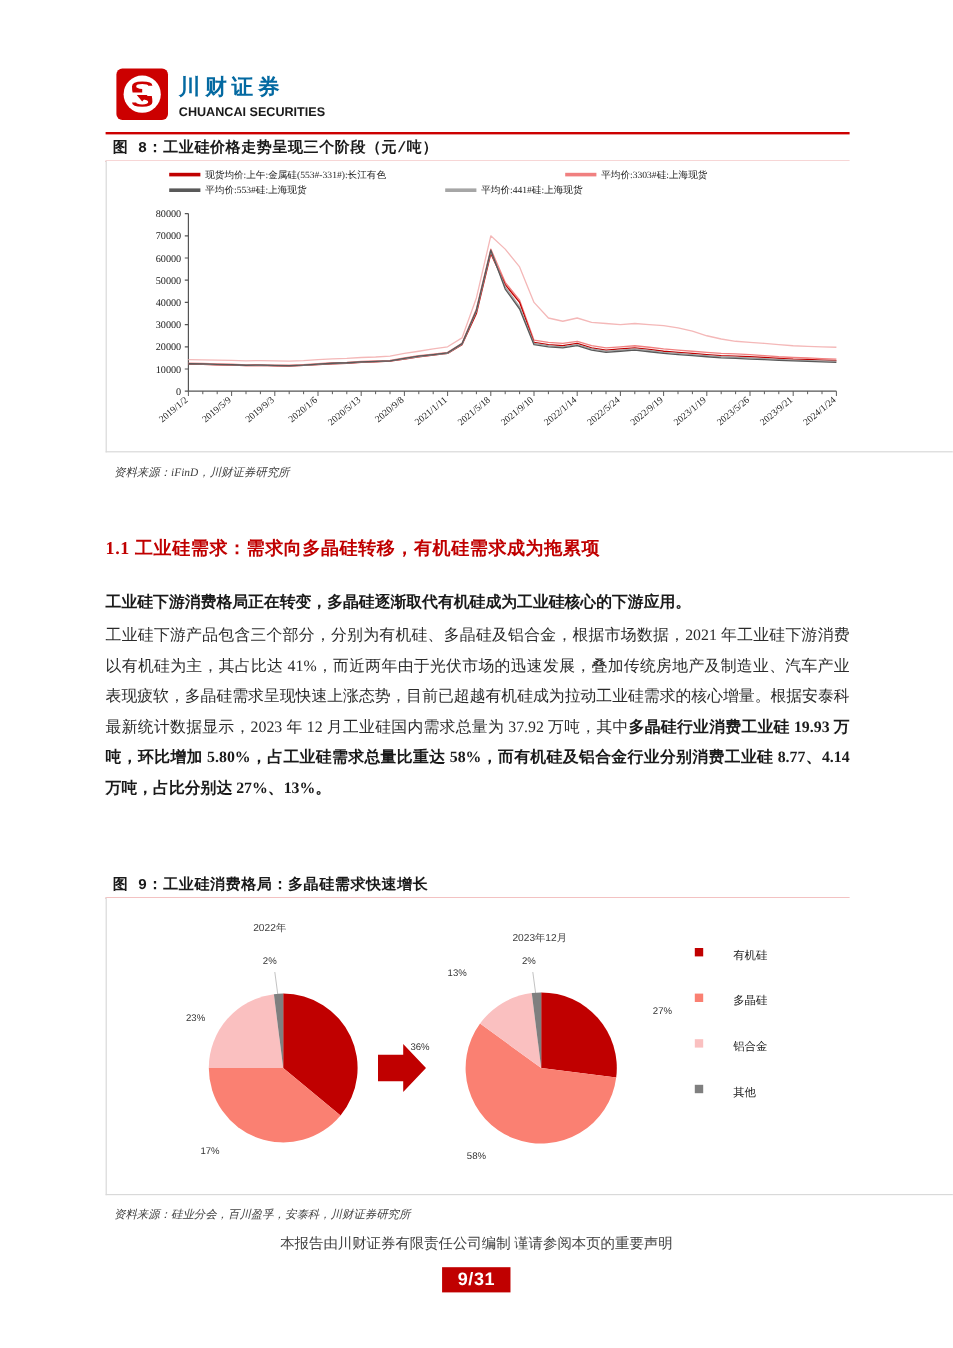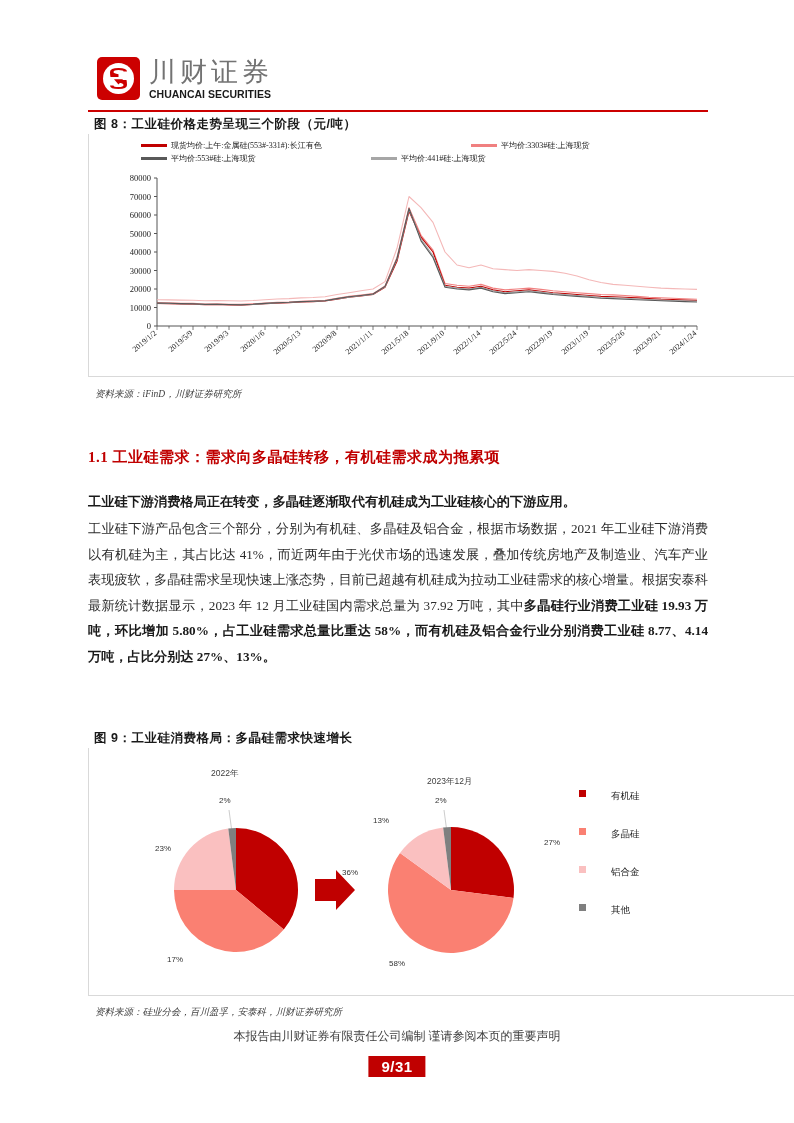--- a/index.html
+++ b/index.html
@@ -23,21 +23,21 @@
   .logo-mark .ring {
     position:absolute; left:6px; top:6px; width:31px; height:31px;
     border-radius:50%; background:#ffffff;
   }
   .logo-mark .sarrow {
     position:absolute; left:6px; top:6px; width:31px; height:31px;
   }
   .logo-text { margin-left:9px; }
   .logo-cn {
     font-family:"Liberation Serif","DejaVu Serif",serif;
-    font-size:27px; font-weight:400; letter-spacing:4px; color:#737373;
+    font-size:18px; font-weight:700; letter-spacing:4px; color:#0369a1;
     line-height:30px;
   }
   .logo-en {
     font-family:"Liberation Sans","DejaVu Sans",sans-serif;
     font-size:10.5px; font-weight:700; letter-spacing:0px; color:#1a1a1a;
     margin-top:1px;
   }
   .header-right {
     position:absolute; right:88px; top:79px;
     display:flex; align-items:center;
@@ -55,21 +55,21 @@
   }
 
   
   .fig-title-bar {
     position:absolute; left:88px; width:620px; height:20px;
     border-bottom:1.5px solid #cc0000;
   }
   .fig-title {
     font-size:12.5px; font-weight:700; color:#1a1a1a; letter-spacing:0.5px;
     padding-left:6px;
-    font-family:Liberation Sans, sans-serif;
+    font-family:Liberation Mono, monospace;
   }
   .fig-box {
     position:absolute; left:88px; width:709px;
     border:1px solid #d9d9d9; border-top:none; background:#fff;
     box-sizing:border-box;
   }
   .src-line {
     position:absolute; left:95px;
     font-size:9.5px; color:#404040; font-style:italic;
     font-family:"Liberation Serif","DejaVu Serif",serif;
@@ -310,21 +310,21 @@
         </svg>
 
       <div class="pie-lbl" style="left:130px; top:48px;">2%</div>
       <div class="pie-lbl" style="left:253px; top:120px;">36%</div>
       <div class="pie-lbl" style="left:78px; top:207px;">17%</div>
       <div class="pie-lbl" style="left:66px; top:96px;">23%</div>
 
       <div class="pie-lbl" style="left:346px; top:48px;">2%</div>
       <div class="pie-lbl" style="left:455px; top:90px;">27%</div>
       <div class="pie-lbl" style="left:300px; top:211px;">58%</div>
-      <div class="pie-lbl" style="left:284px; top:68px;">13%</div>
+      <div class="pie-lbl" style="left:284px; top:58px;">13%</div>
 
       <div class="pie-legend">
         <div class="pl-item">
           <span class="pl-sw" style="background:#c00000;"></span>
           <span>有机硅</span>
         </div>
         <div class="pl-item">
           <span class="pl-sw" style="background:#fa8072;"></span>
           <span>多晶硅</span>
         </div>

